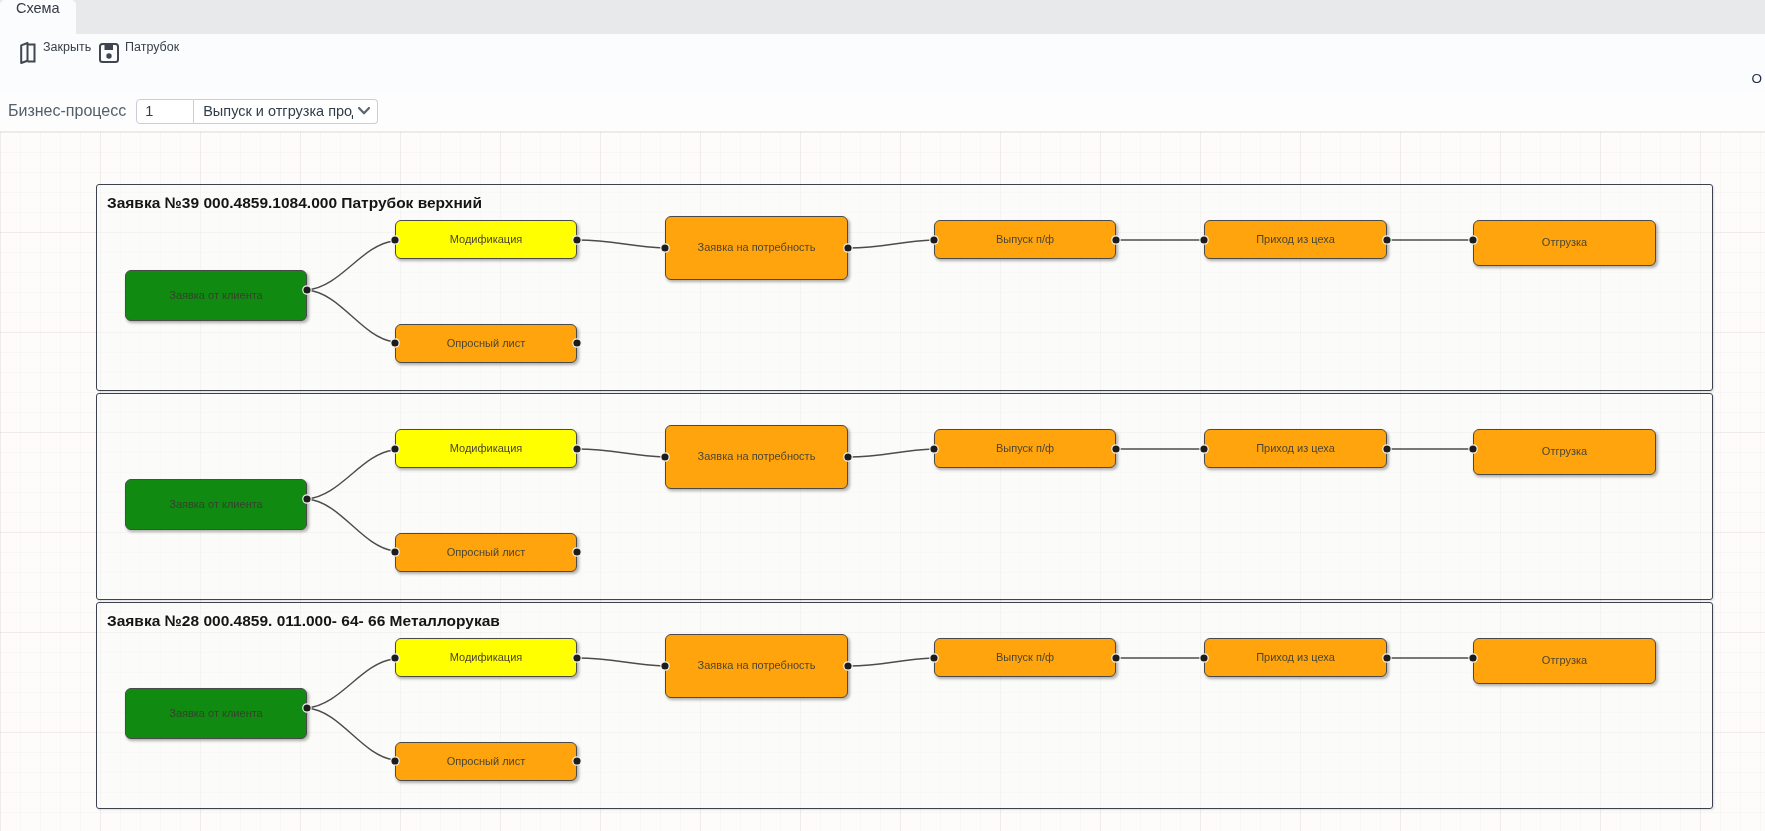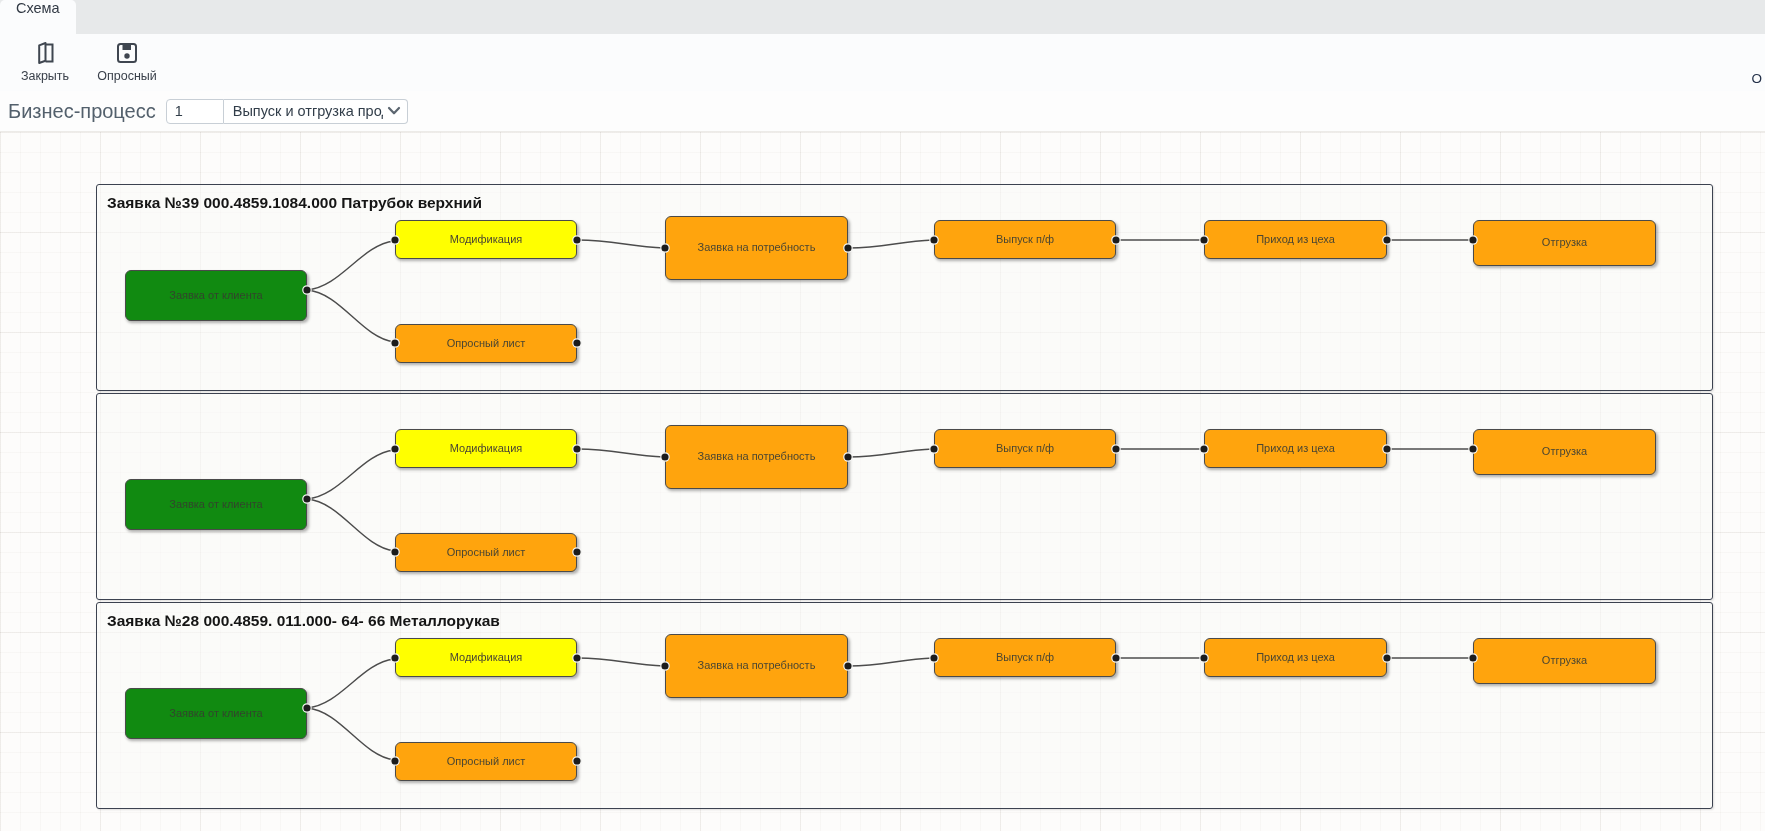--- a/index.html
+++ b/index.html
@@ -8,30 +8,30 @@
 
   
   .tabstrip{position:absolute;left:0;top:0;width:100%;height:34px;background:#e7e9ea;}
   .tab{position:absolute;left:0;top:0;height:34px;background:#fbfcfd;
        border-radius:5px 5px 0 0;display:flex;align-items:center;gap:16px;
        padding:0 16px;font-size:14.5px;color:#323a45;cursor:default;flex-direction:column;}
   .tab-close{font-size:14px;font-weight:bold;color:#2b3138;line-height:1;cursor:pointer;}
 
   
   .toolbar{position:absolute;left:0;top:34px;width:100%;height:57px;background:#fbfcfd;}
-  .tbtn{position:absolute;top:6px;display:flex;flex-direction:column;align-items:center;
+  .tbtn{position:absolute;top:6px;display:flex;
         gap:3px;cursor:pointer;min-width:62px;}
   .tbtn svg{display:block;}
   .tbtn .tlabel{font-size:12.5px;color:#3a414b;white-space:nowrap;}
   .tb-right-partial{position:absolute;right:3px;top:37px;font-size:13.5px;color:#233049;}
 
   
   .formrow{position:absolute;left:0;top:91px;width:100%;height:40px;background:#fdfdfd;
            display:flex;align-items:center;padding-left:8px;box-sizing:border-box;}
-  .formlabel{font-size:20px;color:#53606c;margin-right:10px;}
+  .formlabel{font-size:16px;color:#53606c;margin-right:10px;}
   .num-input{width:40px;height:23px;border:1px solid #c8cfd6;border-radius:4px 0 0 4px;
              font-family:"Liberation Sans",sans-serif;font-size:14.5px;color:#313d49;
              padding:0 8px;outline:none;background:#fff;}
   .combo{width:168px;height:23px;border:1px solid #c8cfd6;border-left:none;border-radius:0 4px 4px 0;
          background:#fff;display:flex;align-items:center;padding:0 6px 0 9px;cursor:pointer;}
   .combo-text{flex:1;font-size:14.5px;color:#313d49;white-space:nowrap;overflow:hidden;}
   .combo svg{flex:none;margin-left:4px;}
 
   
   .canvas{position:absolute;left:0;top:131px;width:1765px;height:700px;
@@ -91,21 +91,21 @@
       <span class="tlabel">Закрыть</span>
     </div>
     <div class="tbtn" style="left:96px;">
       <span>
         <svg width="26" height="26" viewBox="0 0 26 26">
           <rect x="4" y="4" width="18" height="18" rx="2.5" fill="none" stroke="#3f4650" stroke-width="2"></rect>
           <rect x="8.5" y="4.8" width="8.5" height="5.2" fill="#3f4650"></rect>
           <circle cx="13" cy="16" r="2.7" fill="#3f4650"></circle>
         </svg>
       </span>
-      <span class="tlabel">Опросный</span>
+      <span class="tlabel">Патрубок</span>
     </div>
     <span class="tb-right-partial">О</span>
   </div>
 
   <div class="formrow">
     <span class="formlabel">Бизнес-процесс</span>
     <input class="num-input" readonly="" value="1" style="">
     <div class="combo">
       <span class="combo-text">Выпуск и отгрузка проду</span>
       <span>

